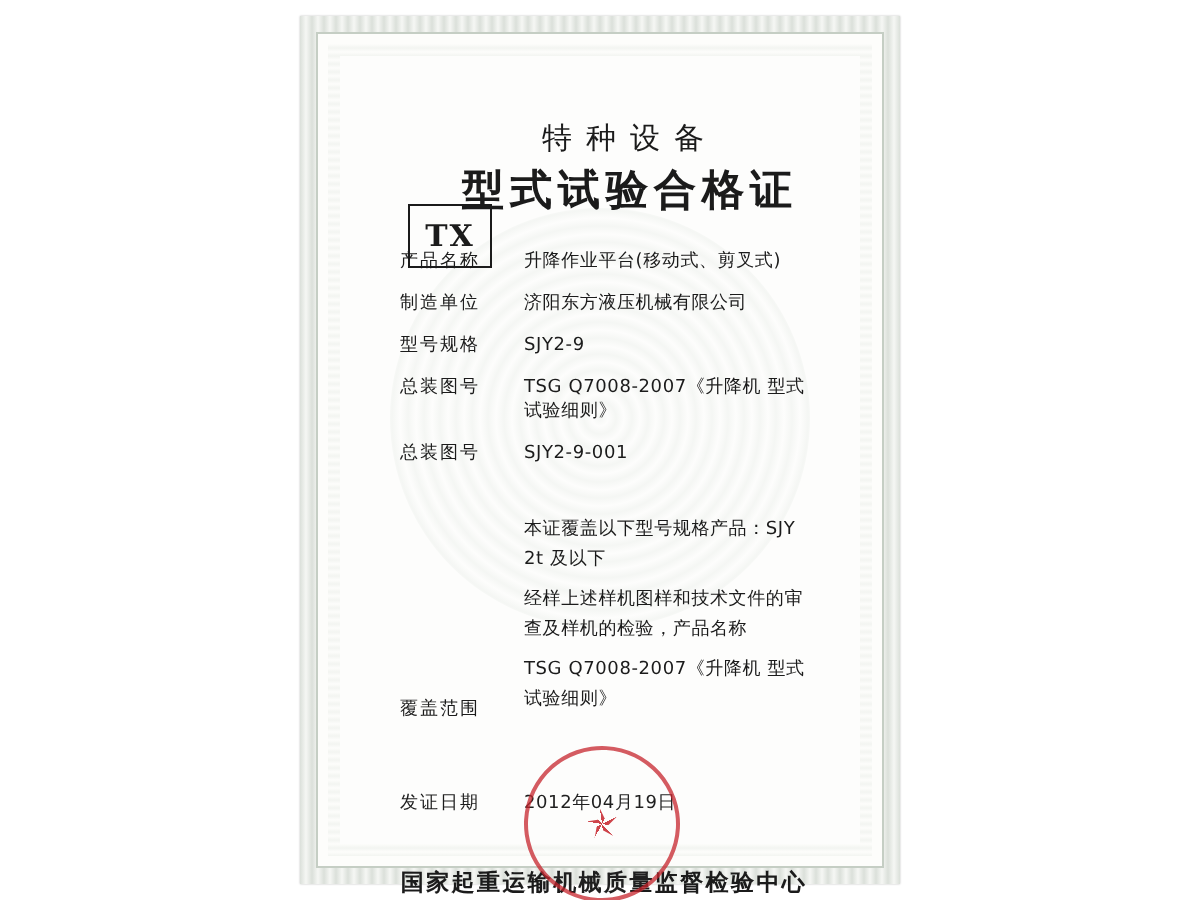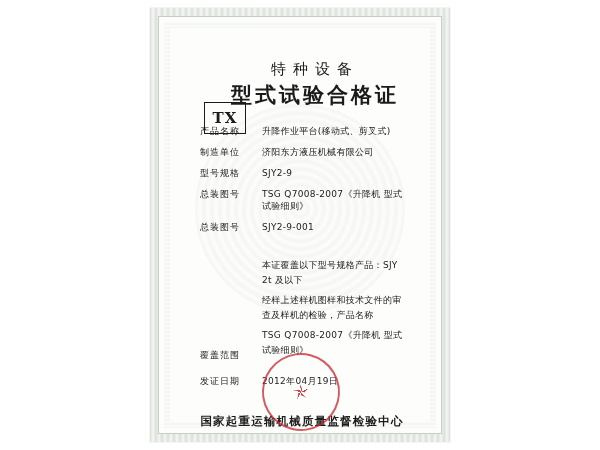--- a/index.html
+++ b/index.html
@@ -178,21 +178,21 @@
     margin-top: 13px;
   }
   .scope-line {
     margin-bottom: 5px;
     letter-spacing: 0.3px;
   }
 
   .issue-row {
     display: flex;
     align-items: flex-start;
-    margin-top: 12px;
+    margin-top: 32px;
     font-size: 9px;
     position: relative;
   }
 
   .stamp {
     position: absolute;
     left: 62px;
     top: -22px;
     width: 74px;
     height: 74px;

